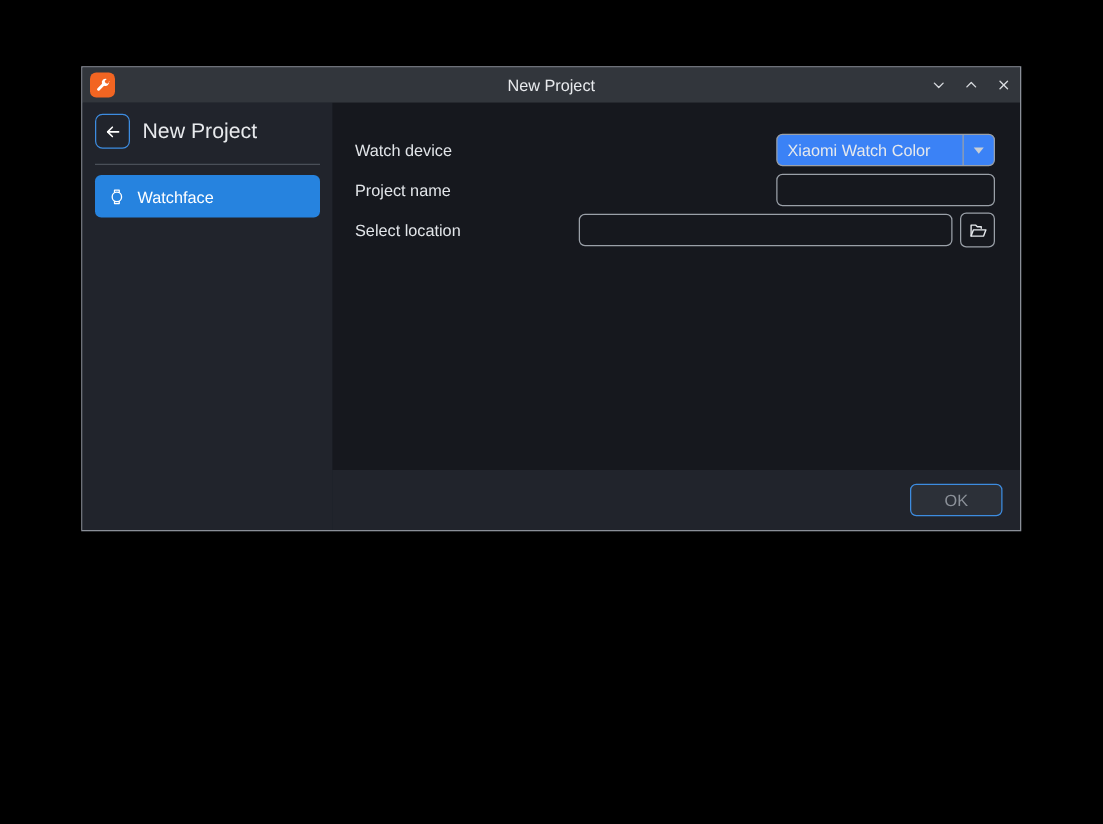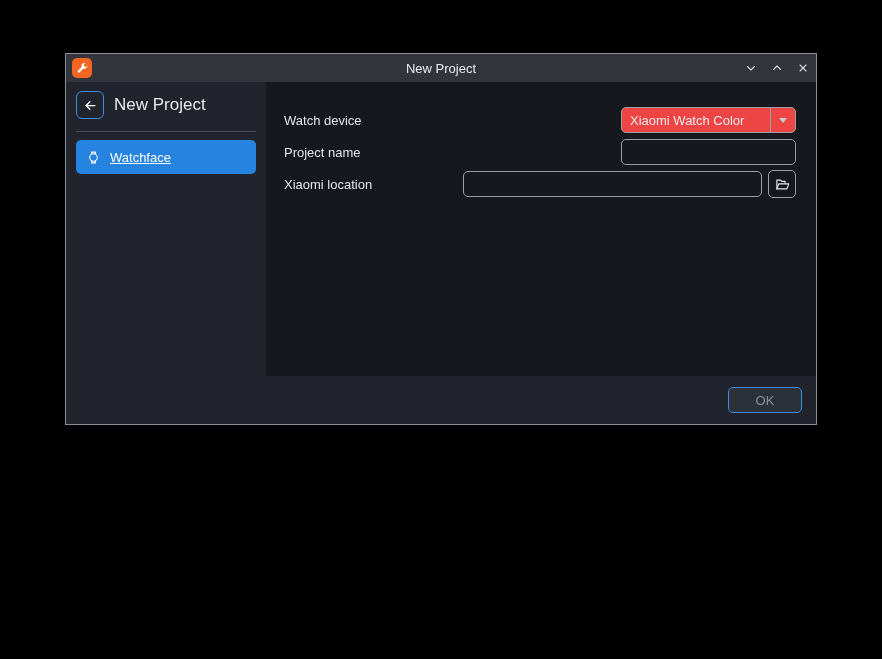--- a/index.html
+++ b/index.html
@@ -123,21 +123,20 @@
     height: 34px;
     border-radius: 5px;
     padding: 0 10px;
     box-sizing: border-box;
     color: #e9edf2;
     font-size: 13px;
   }
   .side-item.active {
     background: #2683df;
     color: #ffffff;
-    text-decoration: underline;
   }
 
   
   #content-wrap {
     flex: 1 1 auto;
     display: flex;
     flex-direction: column;
     min-width: 0;
   }
   #content {
@@ -163,21 +162,21 @@
     display: flex;
     align-items: center;
     gap: 6px;
   }
 
   .combo {
     width: 175px;
     height: 26px;
     border: 1px solid #9aa0a8;
     border-radius: 5px;
-    background: #ef4444;
+    background: #3b82f6;
     display: flex;
     align-items: center;
     box-sizing: border-box;
     color: #e6e9ed;
     font-size: 13px;
     padding-left: 8px;
   }
   .combo-arrow-sep {
     margin-left: auto;
     width: 24px;
@@ -319,21 +318,21 @@
         </div>
 
         <div class="form-row">
           <div class="form-label">Project name</div>
           <div class="field-right">
             <input id="project-name-input" class="text-input" type="text" placeholder="" style="">
           </div>
         </div>
 
         <div class="form-row">
-          <div class="form-label">Xiaomi location</div>
+          <div class="form-label">Select location</div>
           <div class="field-right">
             <input id="project-location-input" class="text-input" type="text" placeholder="" style="">
             <div id="browse-button">
               <span style="display:flex;">
                 <svg width="15" height="15" viewBox="0 0 24 24" fill="none" stroke="#e6e9ed" stroke-width="1.8" stroke-linecap="round" stroke-linejoin="round">
                   <path d="M3 19V5h6l2 2h5v2"></path>
                   <path d="M3 19l3-8h16l-3 8H3z"></path>
                 </svg>
               </span>
             </div>

